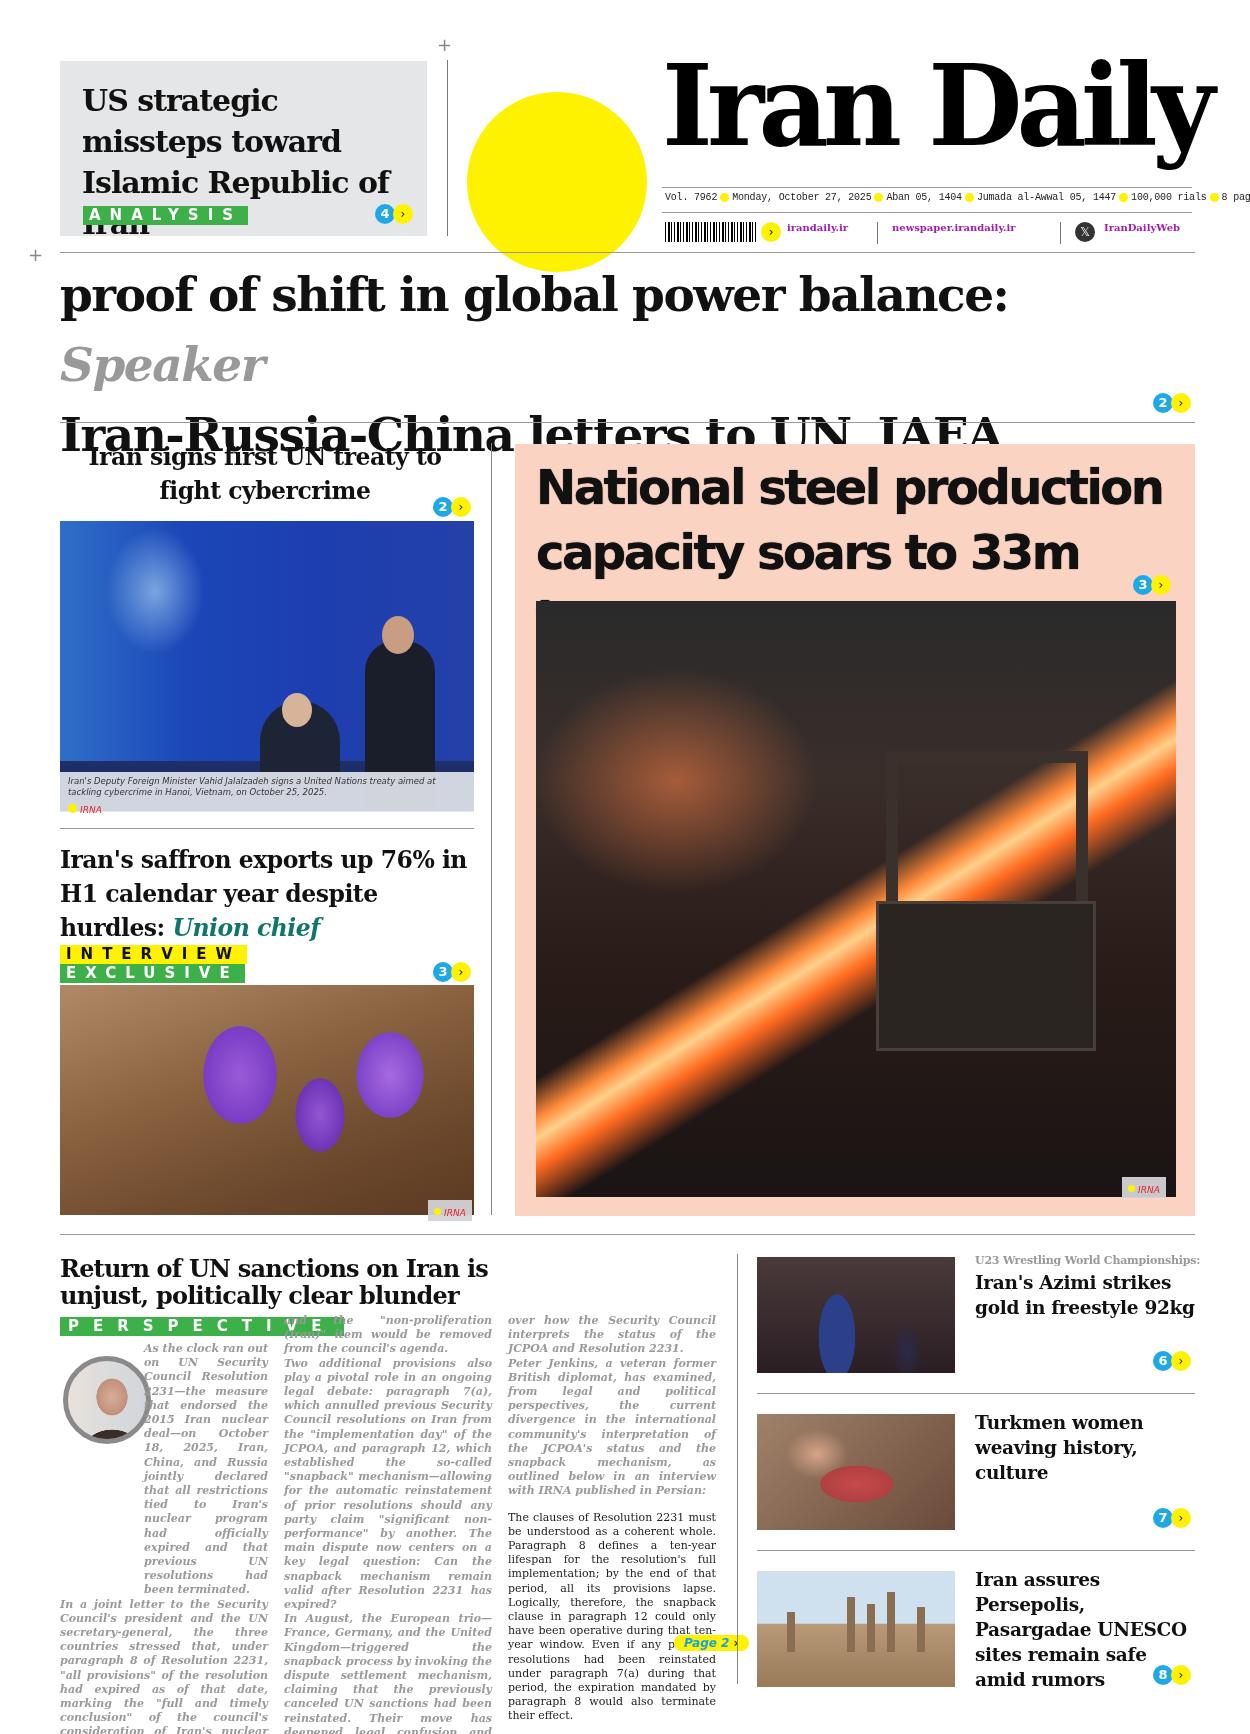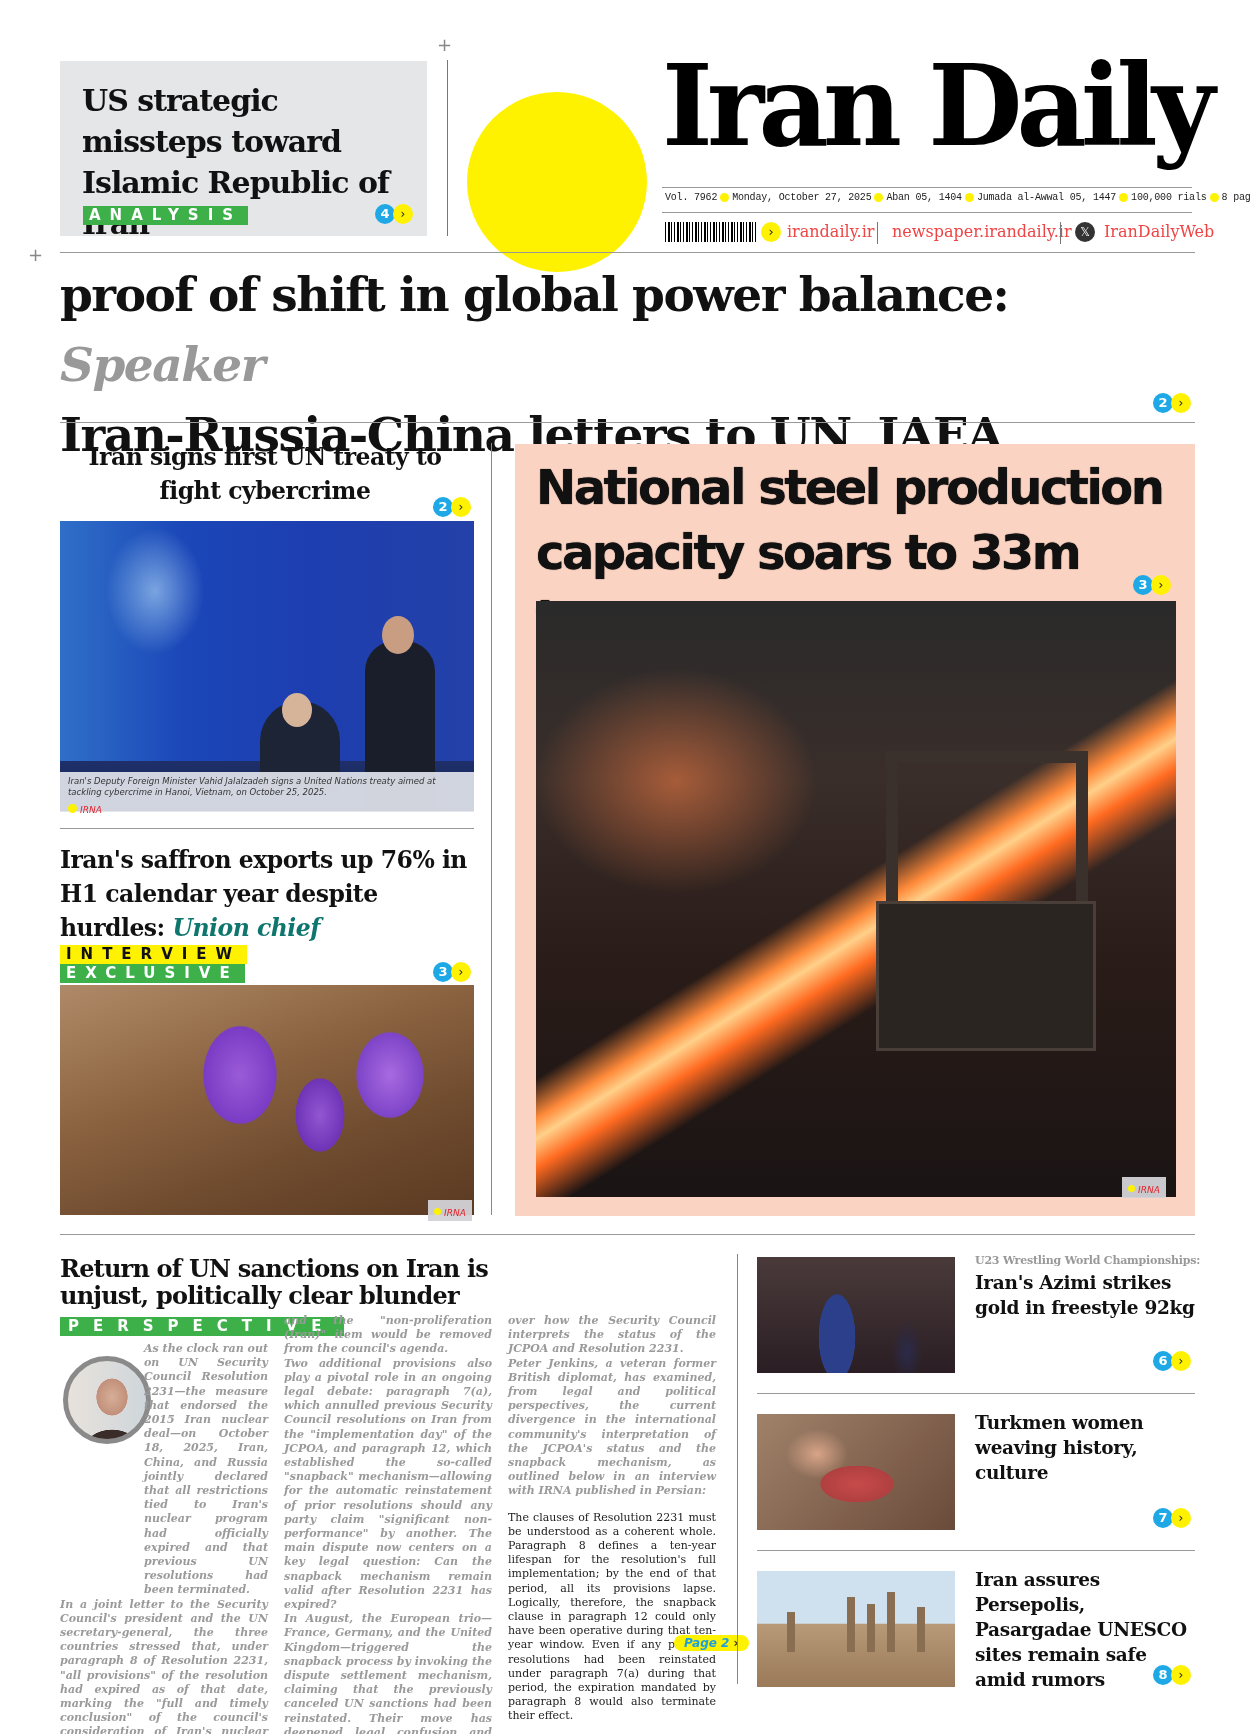--- a/index.html
+++ b/index.html
@@ -13,21 +13,21 @@
   .tag { font-family:"DejaVu Sans",sans-serif; font-weight:bold; color:#fff; letter-spacing:9px; font-size:15px; line-height:19px; padding:0 6px; display:inline-block; }
   .tag.green { background:#3db04a; }
   .tag.yellow { background:#fff200; color:#111; }
   .vline { background:#777; width:1px; }
   .sun { left:467px; top:92px; width:180px; height:180px; border-radius:50%; background:#fff200; }
   .masthead { left:662px; top:46px; font-family:"DejaVu Serif",serif; font-weight:bold; font-size:112px; line-height:120px; letter-spacing:-6px; color:#000; transform:scaleX(0.97); transform-origin:left top; }
   .hr { background:#999; height:1px; }
   .meta { left:665px; top:190px; width:530px; font-family:Liberation Mono, monospace; font-size:10px; line-height:16px; color:#222; white-space:nowrap; letter-spacing:-0.2px; }
   .dot { display:inline-block; width:9px; height:9px; border-radius:50%; background:#fff200; vertical-align:middle; margin:0 3px; }
   .barcode { left:665px; top:222px; width:92px; height:20px; background:repeating-linear-gradient(90deg,#000 0 1px,#fff 1px 3px,#000 3px 5px,#fff 5px 6px,#000 6px 7px,#fff 7px 9px); }
-  .link { font-family:"DejaVu Serif",serif; font-weight:normal; font-size:16px; color:#ef4444; }
+  .link { font-family:"DejaVu Serif",serif; font-weight:bold; font-size:10px; color:#a21caf; }
   .arrow-circ { width:20px; height:20px; border-radius:50%; background:#fff200; color:#222; font-family:"DejaVu Sans",sans-serif; font-size:13px; line-height:20px; text-align:center; }
   .x-circ { width:20px; height:20px; border-radius:50%; background:#333; color:#fff; font-family:"DejaVu Sans",sans-serif; font-size:12px; line-height:20px; text-align:center; }
 
   
   .pbadge { display:flex; align-items:center; }
   .pnum { width:20px; height:20px; border-radius:50%; background:#1fa8e6; color:#fff; font-family:"DejaVu Sans",sans-serif; font-weight:bold; font-size:13px; line-height:20px; text-align:center; }
   .parr { width:20px; height:20px; border-radius:50%; background:#fff200; color:#222; font-family:"DejaVu Sans",sans-serif; font-size:12px; line-height:20px; text-align:center; margin-left:-2px; }
 
   
   .lead { left:60px; top:260px; width:1140px; font-family:"DejaVu Serif",serif; font-weight:bold; font-size:47px; line-height:70px; letter-spacing:-1.5px; color:#111; }

